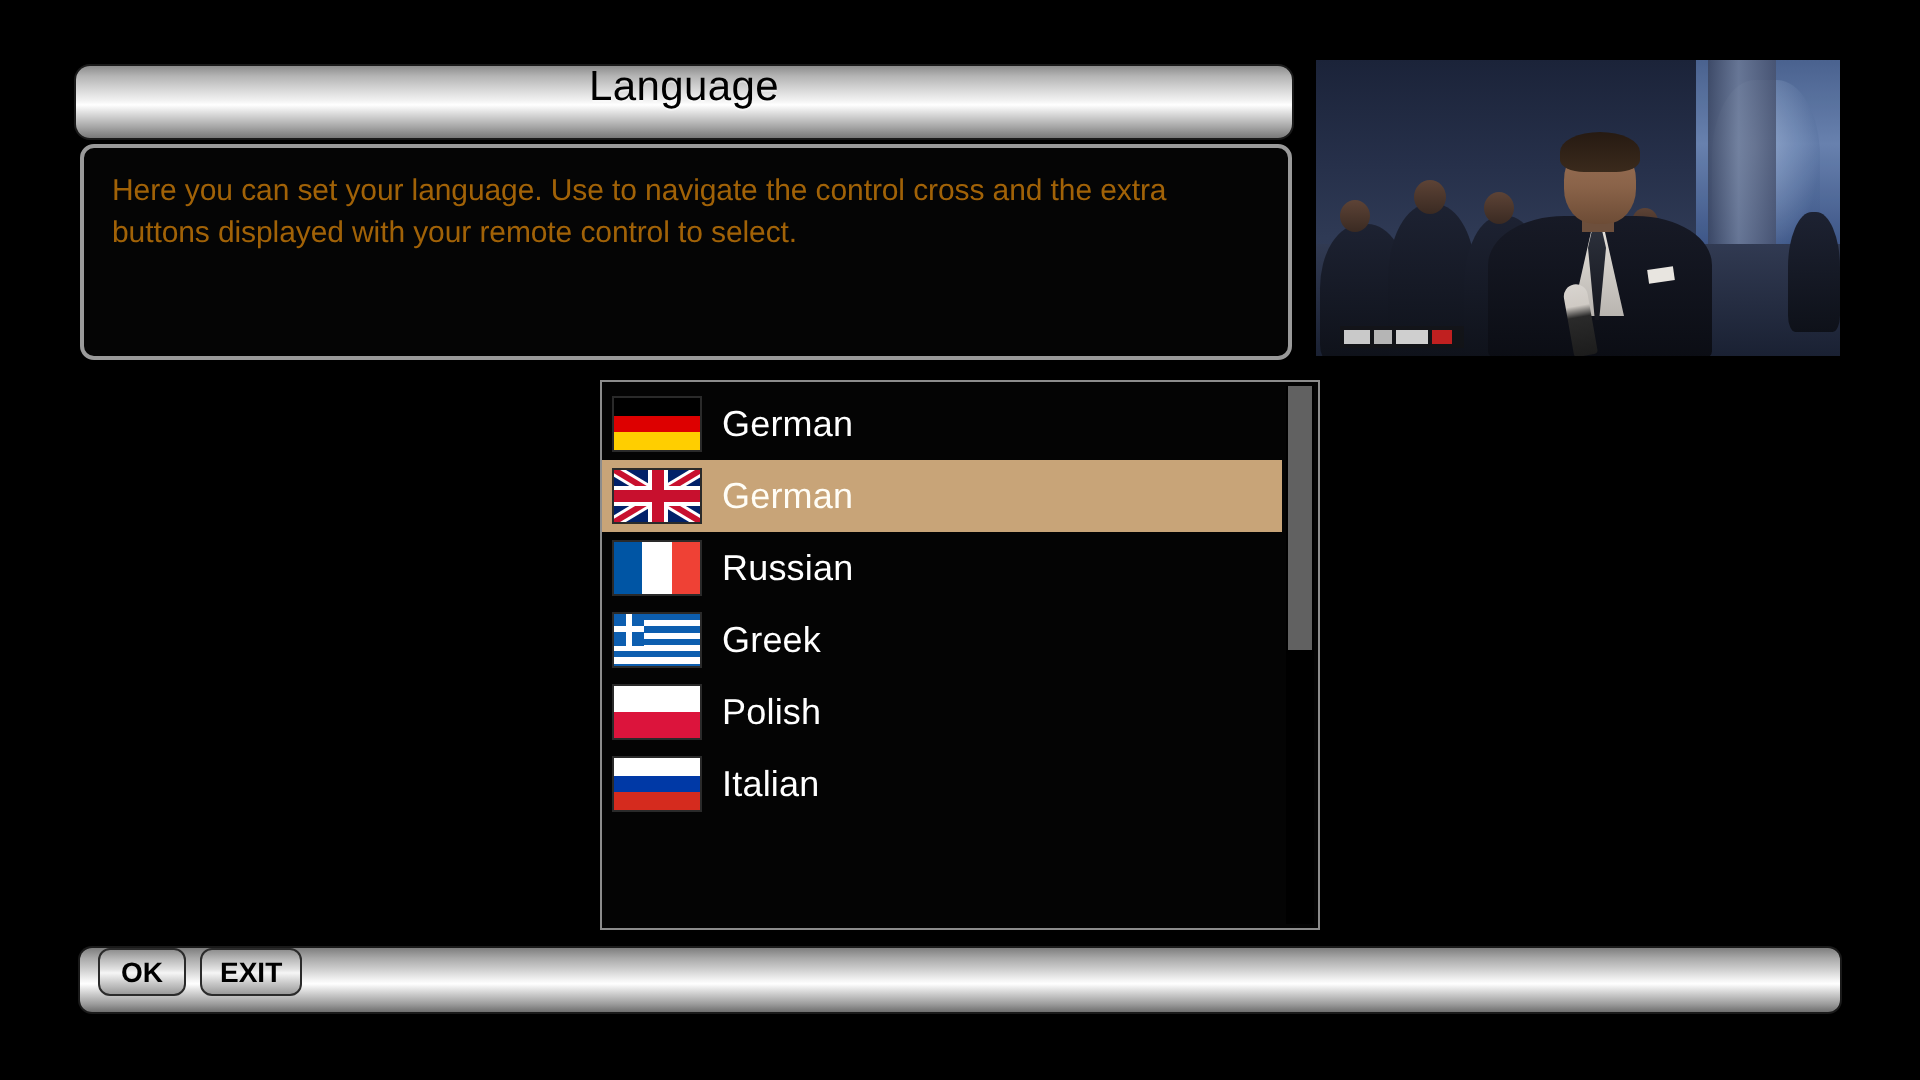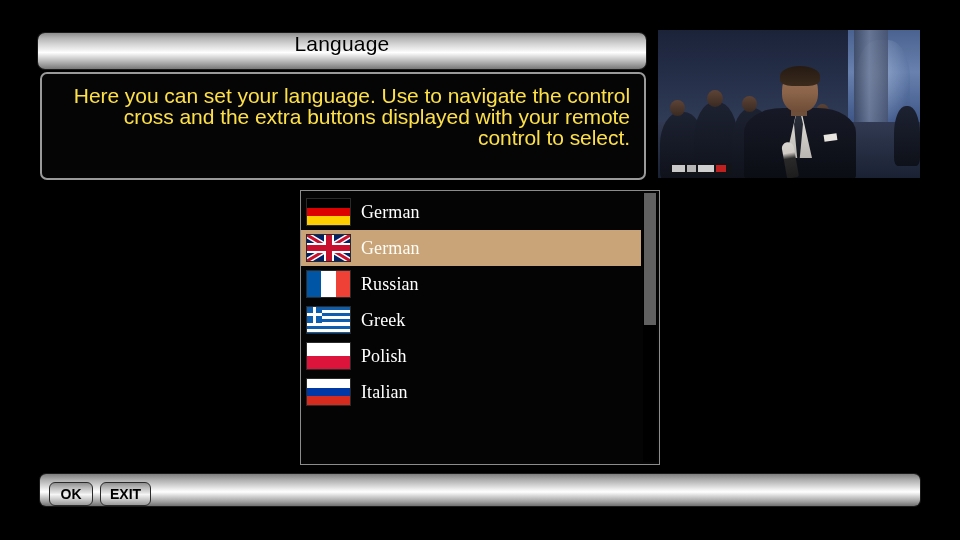--- a/index.html
+++ b/index.html
@@ -29,23 +29,22 @@
 
   
   #desc-panel {
     position:absolute; left:40px; top:72px; width:606px; height:108px;
     background:#050505;
     border:2px solid #9a9a9a;
     border-radius:7px;
     padding:11px 14px 0 14px;
   }
   #desc-text {
-    color:#fde047; font-size:21px; line-height:21px;
+    color:#a16207; font-size:15px; line-height:21px;
     letter-spacing:-0.05px;
-    text-align:right;
   }
 
   
   #video-preview {
     position:absolute; left:658px; top:30px; width:262px; height:148px;
     overflow:hidden; background:#0a0c18;
   }
   .vp-layer { position:absolute; }
   #vp-bg {
     left:0; top:0; width:100%; height:100%;
@@ -151,21 +150,21 @@
   .lang-row {
     display:flex; align-items:center; height:36px; padding-left:5px;
   }
   .lang-row.selected { background:#c8a478; }
   .flag {
     width:45px; height:28px; margin-right:10px; flex:0 0 45px;
     position:relative; overflow:hidden;
     border:1px solid #2a2a2a;
   }
   .lang-label {
-    font-size:18px; color:#ffffff; letter-spacing:0.1px; line-height:1;font-family:Liberation Serif, serif;
+    font-size:18px; color:#ffffff; letter-spacing:0.1px; line-height:1;
   }
   .lang-row.selected .lang-label { color:#fffdf6; }
 
   
   .f-h3 { display:flex; flex-direction:column; width:100%; height:100%; }
   .f-h3 > div { flex:1; }
   .f-v3 { display:flex; width:100%; height:100%; }
   .f-v3 > div { flex:1; }
   .f-greek { width:100%; height:100%; background:#0d5eaf;
     background-image:repeating-linear-gradient(to bottom,
@@ -199,21 +198,21 @@
   }
 
   
   #bottom-bar {
     position:absolute; left:40px; top:474px; width:880px; height:32px;
     border-radius:6px;
     background:linear-gradient(to bottom,
       #7e7e7e 0%, #a9a9a9 16%, #d4d4d4 36%, #f4f4f4 50%,
       #ffffff 56%, #d2d2d2 70%, #9e9e9e 87%, #6f6f6f 100%);
     box-shadow:0 0 0 1px #1a1a1a;
-    display:flex; align-items:flex-end; padding-left:9px; gap:7px;
+    display:flex; align-items:flex-start; padding-left:9px; gap:7px;
   }
   .bar-btn {
     height:24px; min-width:44px; padding:0 9px;
     border:1.5px solid #2b2b2b; border-radius:6px;
     background:linear-gradient(to bottom,
       #8f8f8f 0%, #bcbcbc 22%, #e4e4e4 45%, #f6f6f6 52%,
       #cfcfcf 72%, #9a9a9a 100%);
     display:flex; align-items:center; justify-content:center;
     font-size:14px; font-weight:bold; color:#000;
   }

